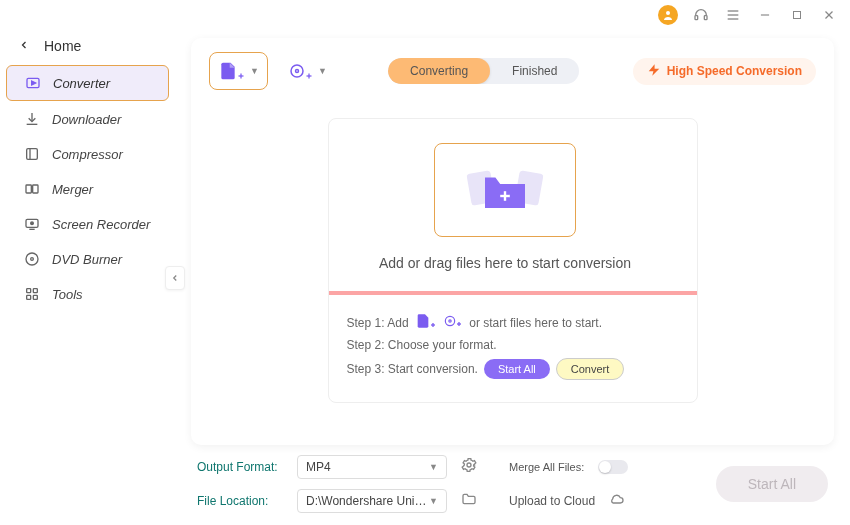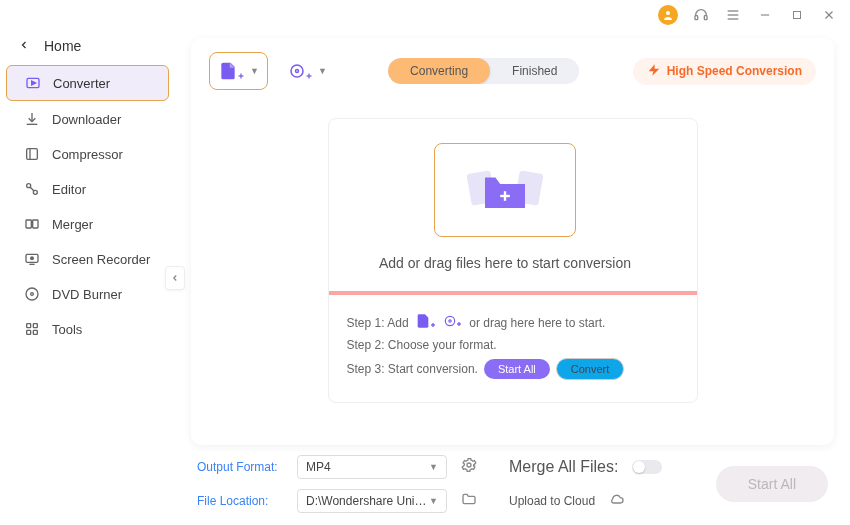--- a/index.html
+++ b/index.html
@@ -10,21 +10,21 @@
 .titlebar .tb-icon { color: #777; cursor: pointer; display: flex; align-items: center; justify-content: center; width: 18px; height: 18px; }
 .titlebar svg { display: block; }
 
 .layout { display: flex; height: calc(100% - 30px); }
 
 .sidebar { width: 175px; padding: 6px 0; position: relative; }
 .sidebar-header { display: flex; align-items: center; gap: 14px; padding: 2px 18px 10px 18px; }
 .back-arrow { font-size: 13px; color: #333; }
 .home-label { font-size: 14px; color: #333; }
 
-.sidebar-item { display: flex; align-items: center; gap: 12px; padding: 9px 18px; font-size: 13px; color: #444; cursor: pointer; border-radius: 6px; margin: 1px 6px; }
+.sidebar-item { display: flex; align-items: center; gap: 12px; padding: 9px 18px; font-size: 13px; color: #444; cursor: pointer; border-radius: 6px; margin: 1px 6px; font-style: italic; }
 .sidebar-item.active { background: #f0ecfa; border: 1.5px solid #e6a34d; color: #333; }
 .sidebar-item .sb-icon { width: 16px; height: 16px; display: flex; align-items: center; justify-content: center; color: #666; }
 .sidebar-item.active .sb-icon { color: #7b5cf0; }
 
 .collapse-handle { position: absolute; right: -10px; top: 50%; transform: translateY(-50%); width: 20px; height: 24px; background: #fff; border: 1px solid #eee; border-radius: 4px; display: flex; align-items: center; justify-content: center; font-size: 10px; color: #888; box-shadow: 0 1px 3px rgba(0,0,0,0.05); }
 
 .main { flex: 1; padding: 8px 16px 12px 16px; display: flex; flex-direction: column; }
 .card { background: #fff; border-radius: 10px; box-shadow: 0 2px 8px rgba(0,0,0,0.06); flex: 1; display: flex; flex-direction: column; padding: 14px 18px; }
 
 .card-top { display: flex; align-items: center; justify-content: space-between; }
@@ -43,30 +43,30 @@
 .drop-wrap { flex: 1; display: flex; align-items: center; justify-content: center; }
 .drop-panel { width: 370px; border: 1px solid #eee; border-radius: 8px; padding: 0; }
 .drop-top { padding: 24px 20px 20px 5px; text-align: center; }
 .folder-frame { display: inline-block; border: 1.5px solid #e6a34d; border-radius: 8px; padding: 14px 30px; margin-bottom: 12px; }
 .drop-text { font-size: 14px; color: #555; margin-top: 6px; }
 
 .steps { border-top: 4px solid #fca5a5; padding: 12px 18px 16px 18px; text-align: left; font-size: 12px; color: #666; }
 .step-row { display: flex; align-items: center; gap: 6px; margin: 6px 0; }
 .pill-btn { border-radius: 14px; padding: 4px 14px; font-size: 11px; cursor: pointer; border: none; }
 .pill-primary { background: #8a6cf5; color: #fff; }
-.pill-outline { background: #0ea5e9; border: 1px solid #ccc; color: #444; }
+.pill-outline { background: #fef9c3; border: 1px solid #ccc; color: #444; }
 
 .bottom { padding: 10px 6px 0 6px; display: flex; align-items: center; gap: 18px; }
 .btm-left { flex: 1; display: flex; flex-direction: column; gap: 10px; }
 .btm-row { display: flex; align-items: center; gap: 14px; }
-.btm-label { font-size: 12px; color: #3b82f6; width: 86px; }
+.btm-label { font-size: 12px; color: #0f766e; width: 86px; }
 .btm-select { border: 1px solid #ddd; border-radius: 4px; height: 24px; font-size: 12px; padding: 0 8px; display: flex; align-items: center; justify-content: space-between; width: 150px; background: #fff; color: #444; }
 .btm-select .chev { font-size: 9px; color: #888; }
 .small-icon { color: #888; }
-.merge-label { font-size: 16px; color: #555; }
+.merge-label { font-size: 11px; color: #555; }
 .toggle { width: 30px; height: 14px; background: #e9e9ee; border-radius: 10px; position: relative; }
 .toggle::after { content: ""; position: absolute; width: 12px; height: 12px; background: #fff; border-radius: 50%; top: 1px; left: 1px; box-shadow: 0 1px 2px rgba(0,0,0,0.2); }
 .upload-label { font-size: 12px; color: #555; }
 
 .start-all-btn { background: #f0ecef; color: #bdb6bb; border: none; border-radius: 20px; padding: 10px 32px; font-size: 14px; cursor: not-allowed; }
 
 svg.icon-sm { width: 16px; height: 16px; }
 </style>
 </head>
 <body>
@@ -141,30 +141,20 @@
       <span>Downloader</span>
     </div>
     <div class="sidebar-item">
       <span class="sb-icon">
           <svg class="icon-sm" viewBox="0 0 24 24" fill="none" stroke="currentColor" stroke-width="2">
             <rect x="4" y="4" width="16" height="16" rx="2"></rect>
             <line x1="9" y1="4" x2="9" y2="20"></line>
           </svg>
         </span>
       <span>Compressor</span>
-    </div>
-    <div class="sidebar-item">
-      <span class="sb-icon">
-          <svg class="icon-sm" viewBox="0 0 24 24" fill="none" stroke="currentColor" stroke-width="2">
-            <circle cx="7" cy="7" r="3"></circle>
-            <circle cx="17" cy="17" r="3"></circle>
-            <line x1="9" y1="9" x2="15" y2="15"></line>
-          </svg>
-        </span>
-      <span>Editor</span>
     </div>
     <div class="sidebar-item">
       <span class="sb-icon">
           <svg class="icon-sm" viewBox="0 0 24 24" fill="none" stroke="currentColor" stroke-width="2">
             <rect x="3" y="6" width="8" height="12" rx="1"></rect>
             <rect x="13" y="6" width="8" height="12" rx="1"></rect>
             <line x1="11" y1="12" x2="13" y2="12"></line>
           </svg>
         </span>
       <span>Merger</span>
@@ -279,21 +269,21 @@
               <span>
                 <svg width="14" height="14" viewBox="0 0 24 24" fill="none" stroke="#7b5cf0" stroke-width="2">
                     <circle cx="12" cy="12" r="8"></circle>
                     <circle cx="12" cy="12" r="2"></circle>
                   </svg>
                 <svg width="8" height="8" viewBox="0 0 24 24" fill="none" stroke="#7b5cf0" stroke-width="4" style="margin-left:-5px">
                     <line x1="12" y1="6" x2="12" y2="18"></line>
                     <line x1="6" y1="12" x2="18" y2="12"></line>
                   </svg>
               </span>
-              <span>or drag here here to start.</span>
+              <span>or start files here to start.</span>
             </div>
             <div class="step-row">
               <span>Step 2: Choose your format.</span>
             </div>
             <div class="step-row">
               <span>Step 3: Start conversion.</span>
               <button class="pill-btn pill-primary">Start All</button>
               <button class="pill-btn pill-outline">Convert</button>
             </div>
           </div>

